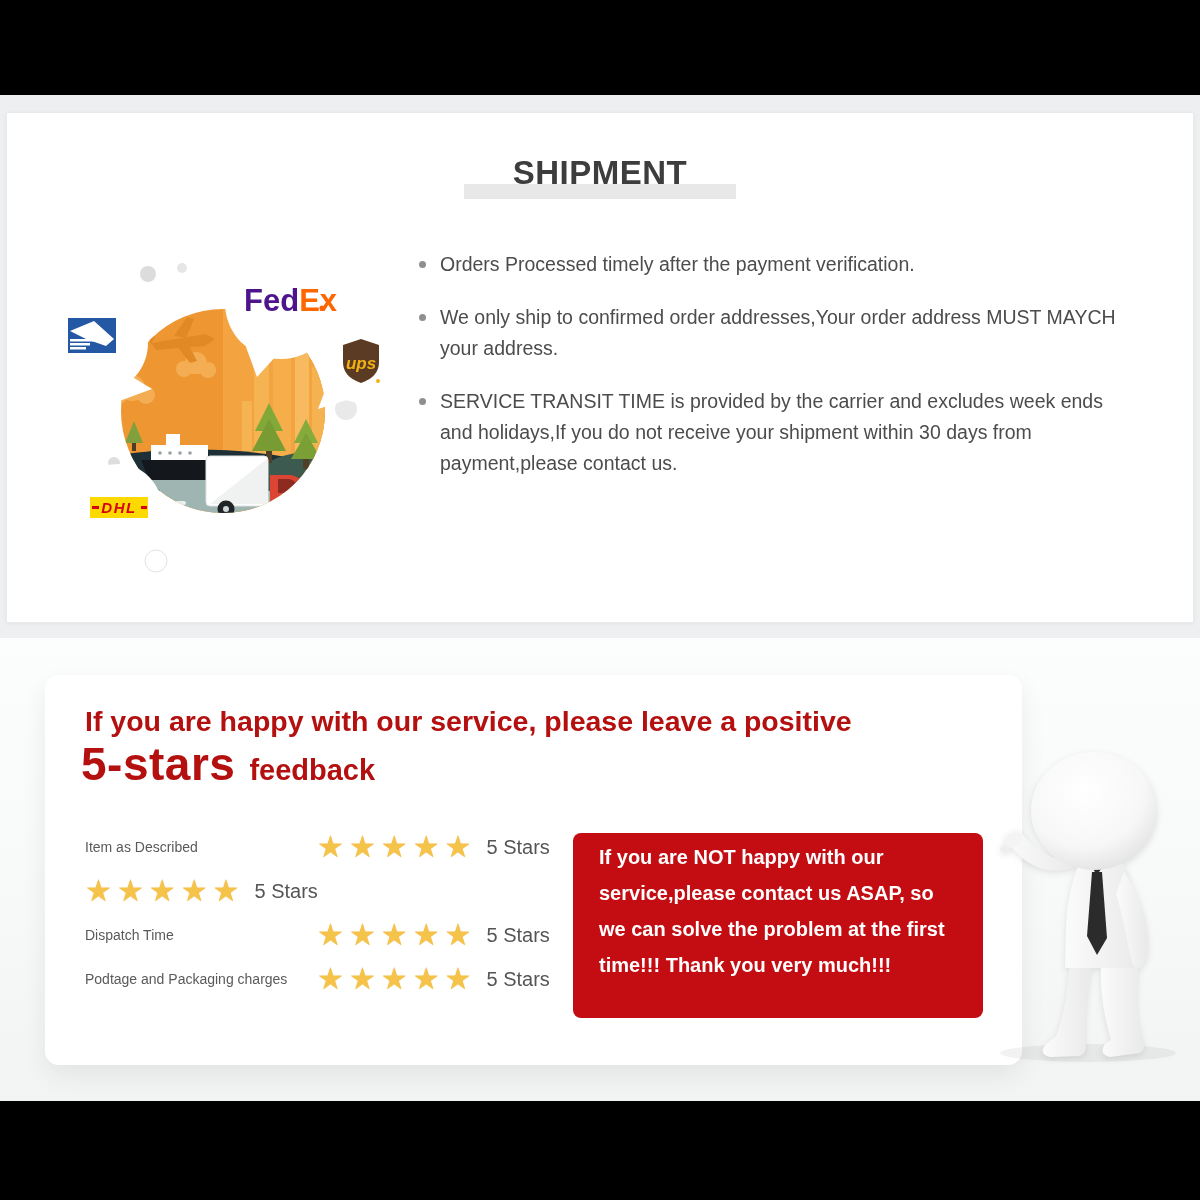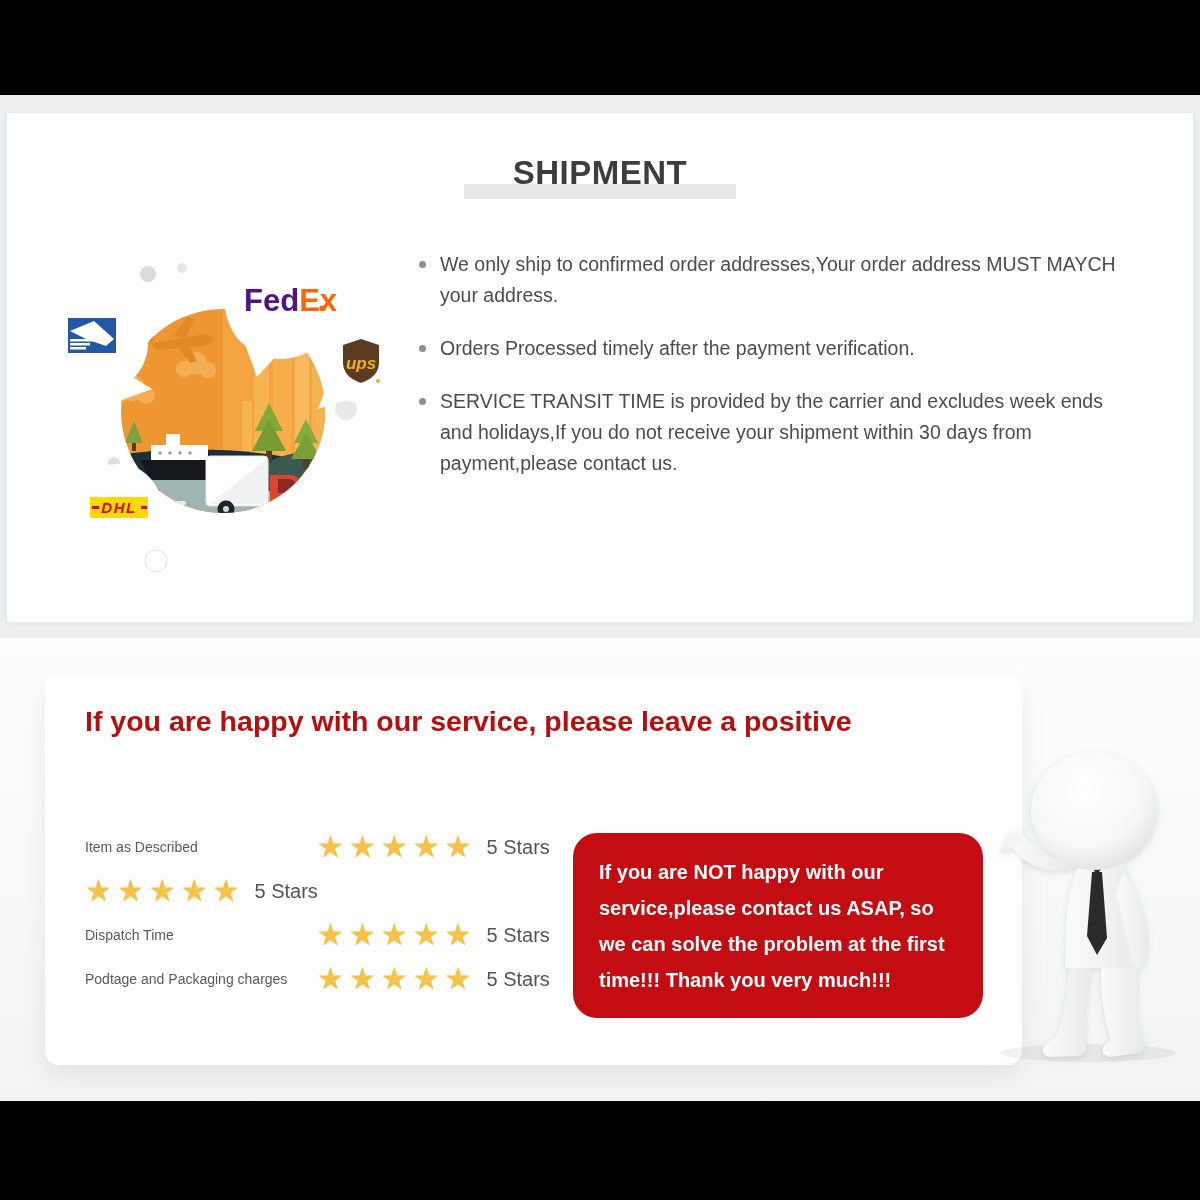--- a/index.html
+++ b/index.html
@@ -32,21 +32,21 @@
   .head2{position:absolute;left:36px;top:62px;display:flex;align-items:baseline;gap:14px;}
   .head2-big{font-size:46px;font-weight:bold;color:#b3100f;letter-spacing:.5px;}
   .head2-small{font-size:29px;font-weight:bold;color:#b3100f;}
   .ratings{position:absolute;left:40px;top:158px;width:500px;}
   .rating-row{display:flex;align-items:flex-start;margin-bottom:15px;}
   .rating-label{width:232px;font-size:14px;line-height:29px;color:#5a5a5a;}
   .rating-stars{font-size:30px;line-height:29px;color:#f5c24a;letter-spacing:5px;
     margin-top:-1px;white-space:nowrap;text-shadow:0 0 1px #eab23d;}
   .rating-text{font-size:20px;line-height:29px;color:#555;margin-left:10px;white-space:nowrap;}
   .notice{position:absolute;left:528px;top:158px;width:410px;height:185px;background:#c40d12;
-    border-radius:24px;box-sizing:border-box;padding:21px 26px;color:#fff;font-size:20px;
+    border-radius:8px;box-sizing:border-box;padding:6px 26px;color:#fff;font-size:20px;
     line-height:36px;font-weight:600;}
   .figure{position:absolute;left:988px;top:748px;filter:drop-shadow(0 2px 3px rgba(0,0,0,.10));}
 </style>
 </head>
 <body>
 
 <div class="canvas">
   <div class="bar bar-top"></div>
 
   <div class="card1">
@@ -184,29 +184,33 @@
 
       <g>
         <rect x="34" y="246" width="58" height="21" fill="#fed900"></rect>
         <text x="63" y="262" text-anchor="middle" font-family="Liberation Sans, sans-serif" font-weight="bold" font-style="italic" font-size="15" fill="#d40511" letter-spacing="1.5">DHL</text>
         <rect x="36" y="255" width="7" height="3" fill="#d40511"></rect>
         <rect x="85" y="255" width="6" height="3" fill="#d40511"></rect>
       </g>
     </svg>
 
     <div class="bullets">
+      <div class="bullet">Orders Processed timely after the payment verification.</div>
       <div class="bullet">We only ship to confirmed order addresses,Your order address MUST MAYCH your address.</div>
-      <div class="bullet">Orders Processed timely after the payment verification.</div>
       <div class="bullet">SERVICE TRANSIT TIME is provided by the carrier and excludes week ends and holidays,If you do not receive your shipment within 30 days from payment,please contact us.</div>
     </div>
   </div>
 
   <div class="section2">
     <div class="card2">
       <div class="head1">If you are happy with our service, please leave a positive</div>
+      <div class="head2">
+        <span class="head2-big">5-stars</span>
+        <span class="head2-small">feedback</span>
+      </div>
 
       <div class="ratings">
         <div class="rating-row">
           <div class="rating-label">Item as Described</div>
           <div class="rating-stars">★★★★★</div>
           <div class="rating-text">5 Stars</div>
         </div>
         <div class="rating-row">
           <div class="rating-stars">★★★★★</div>
           <div class="rating-text">5 Stars</div>

